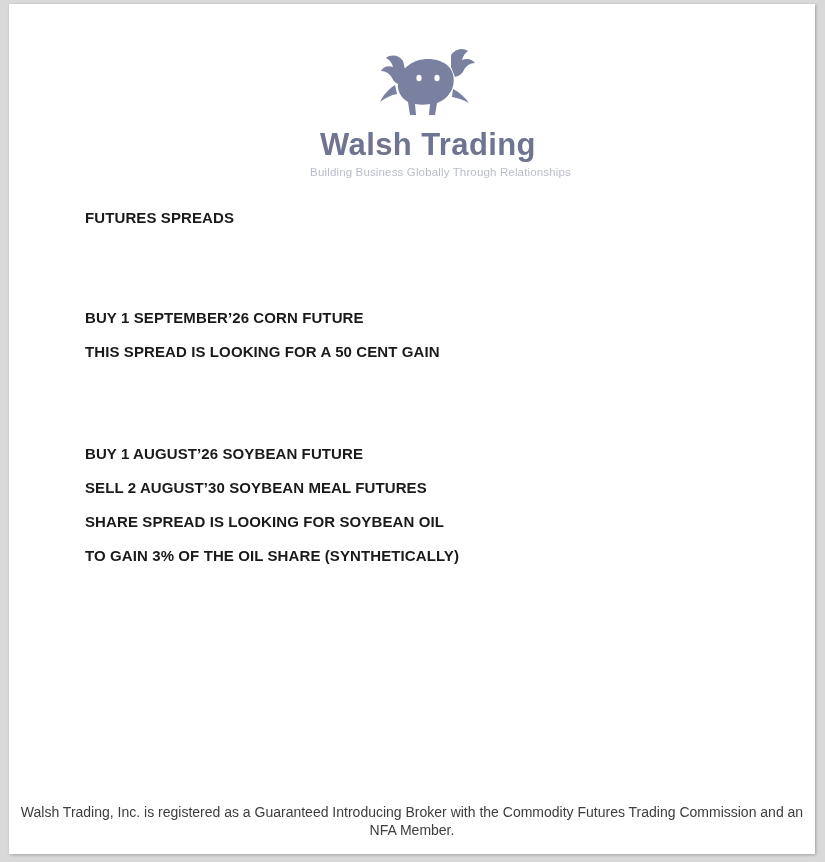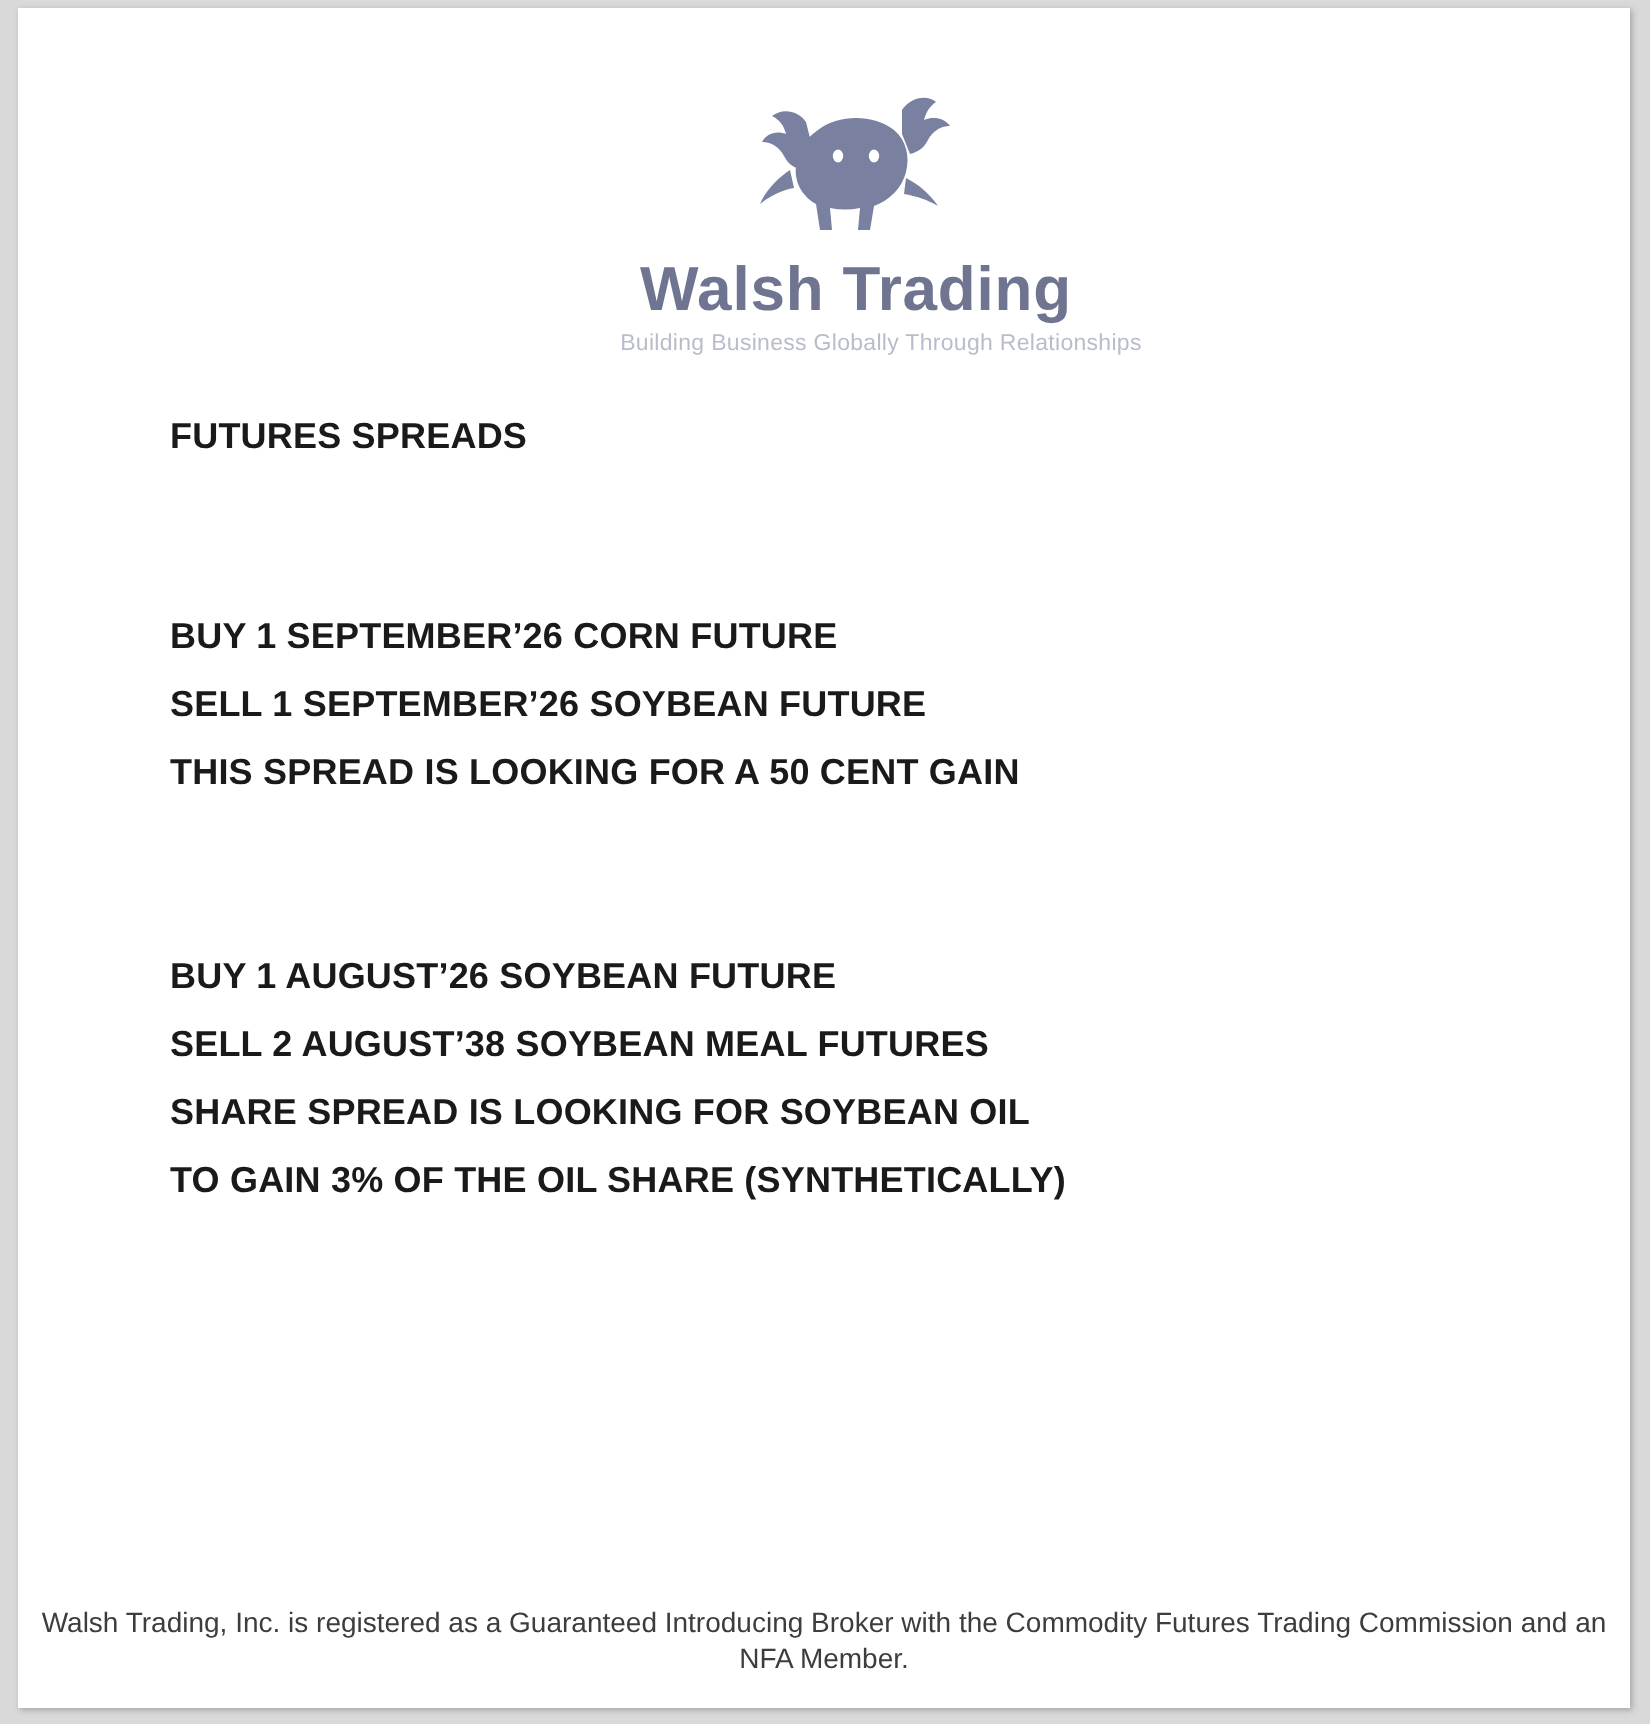--- a/index.html
+++ b/index.html
@@ -53,21 +53,21 @@
     font-family: "Liberation Sans", sans-serif;
     margin-left: 25px;
   }
   .body-text {
     position: absolute;
     left: 75px;
     top: 196px;
     width: 660px;
   }
   .line {
-    font-size: 18px;
+    font-size: 15px;
     font-weight: bold;
     color: #1a1a1a;
     letter-spacing: 0.1px;
     line-height: 34px;
     white-space: nowrap;
   }
   .gap-lg {
     height: 66px;
   }
   .gap-md {
@@ -108,27 +108,26 @@
     <div class="brand-name">Walsh Trading</div>
     <div class="brand-tagline">Building Business Globally Through Relationships</div>
   </div>
 
   <div class="body-text">
     <div class="line">FUTURES SPREADS</div>
 
     <div class="gap-lg"></div>
 
     <div class="line">BUY 1 SEPTEMBER’26 CORN FUTURE</div>
-    <div class="line">SELL 1 SEPTEMBER’26 SOYBEAN FUTURE</div>
     <div class="line">THIS SPREAD IS LOOKING FOR A 50 CENT GAIN</div>
 
     <div class="gap-md"></div>
 
     <div class="line">BUY 1 AUGUST’26 SOYBEAN FUTURE</div>
-    <div class="line">SELL 2 AUGUST’38 SOYBEAN MEAL FUTURES</div>
+    <div class="line">SELL 2 AUGUST’30 SOYBEAN MEAL FUTURES</div>
     <div class="line">SHARE SPREAD IS LOOKING FOR SOYBEAN OIL</div>
     <div class="line">TO GAIN 3% OF THE OIL SHARE (SYNTHETICALLY)</div>
   </div>
 
   <div class="footer">
     <span class="footer-text">Walsh Trading, Inc. is registered as a Guaranteed Introducing Broker with the Commodity Futures Trading Commission and an NFA Member.</span>
   </div>
 
 </div>
 

